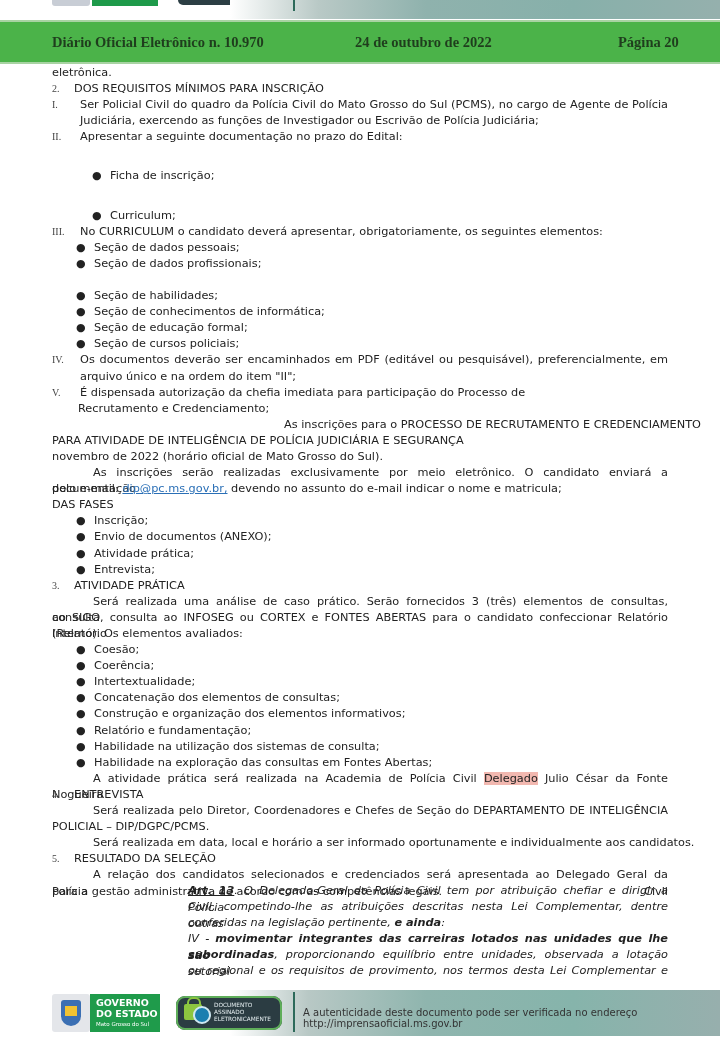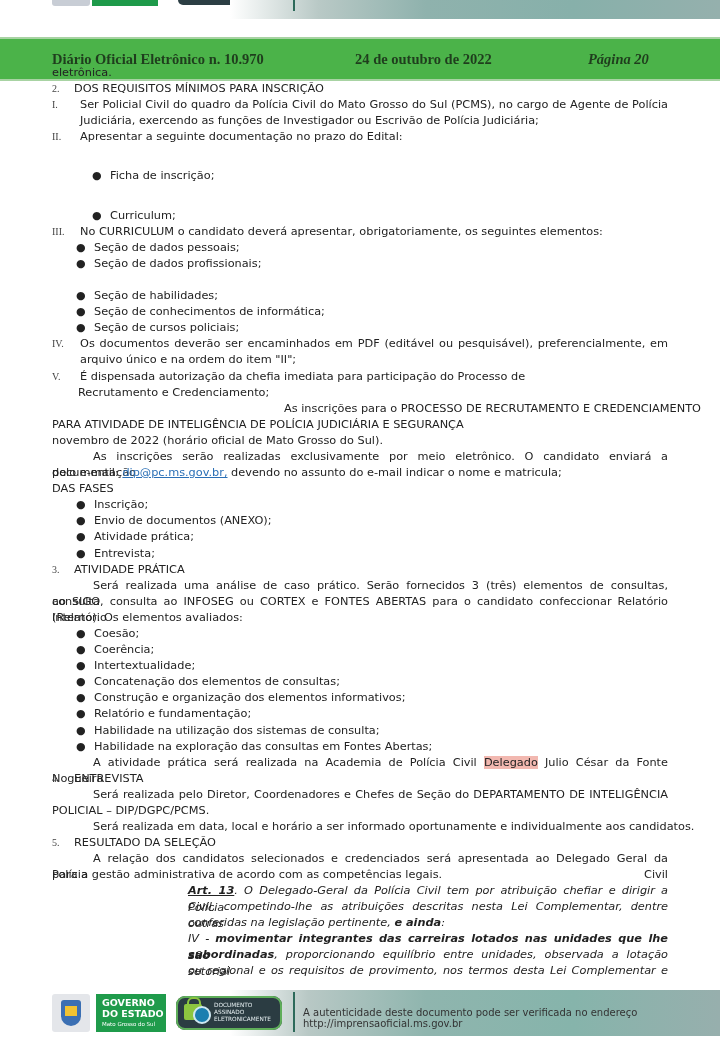--- a/index.html
+++ b/index.html
@@ -6,24 +6,24 @@
   body { width: 720px; height: 1044px; background: #ffffff; position: relative; overflow: hidden;
          font-family: "DejaVu Sans", sans-serif; color: #222; }
   .topband { position: absolute; left: 0; top: 0; width: 720px; height: 19px; background: #fff; }
   .topband .grad { position: absolute; left: 230px; top: 0; width: 490px; height: 19px;
          background: linear-gradient(90deg, #ffffff 0%, #b9c9c6 18%, #8fb2ad 40%, #87b0aa 70%, #95b0ad 100%); }
   .topband .logo-frag { position: absolute; left: 52px; top: 0; width: 38px; height: 6px; background: #c8cdd5; border-radius: 0 0 3px 3px; }
   .topband .logo-frag2 { position: absolute; left: 92px; top: 0; width: 66px; height: 6px; background: #1e9a4a; }
   .topband .badge-frag { position: absolute; left: 178px; top: 0; width: 100px; height: 5px; background: #2c3e44; border-radius: 0 0 8px 8px; }
   .topband .vline { position: absolute; left: 293px; top: 0; width: 2px; height: 11px; background: #2d6a5a; }
   .greenbar { position: absolute; left: 0; top: 20px; width: 720px; height: 44px; background: #4bb349;
-         border-top: 2px solid #a8d3a3; border-bottom: 2px solid #a8d3a3; box-sizing: border-box; margin-top: 17px; }
+         border-top: 2px solid #a8d3a3; border-bottom: 2px solid #a8d3a3; box-sizing: border-box; }
   .greenbar span { position: absolute; top: 12px; font-family: "Liberation Serif", serif; font-weight: bold;
          font-size: 14.5px; color: #1f3d1d; }
-  .gb-title { left: 52px; } .gb-date { left: 355px; text-align: right; } .gb-page { left: 588px; font-style: italic; }
+  .gb-title { left: 52px; } .gb-date { left: 355px; text-align: right; } .gb-page { left: 618px; }
 
   .content { position: absolute; left: 52px; top: 65px; width: 616px; font-size: 11.3px; line-height: 16.1px; }
   .ln { height: 16.1px; white-space: nowrap; }
   .just { text-align: justify; text-align-last: justify; white-space: normal; }
   .num { display: inline-block; width: 22px; font-family: "Liberation Serif", serif; font-size: 10px; color: #444; }
   .roman { display: inline-block; width: 28px; font-family: "Liberation Serif", serif; font-size: 10px; color: #444; }
   .bul { padding-left: 24px; }
   .bul2 { padding-left: 40px; margin-top: 23px; }
   .dot { display: inline-block; width: 18px; font-size: 11px; }
   .ind { padding-left: 28px; }
@@ -34,21 +34,21 @@
   .art .ln { white-space: normal; text-align: justify; text-align-last: justify; }
   .art b { font-style: italic; }
   .art u b { }
 
   .footer { position: absolute; left: 0; top: 990px; width: 720px; height: 50px; }
   .footer .fgrad { position: absolute; left: 230px; top: 0; width: 490px; height: 46px;
          background: linear-gradient(90deg, #ffffff 0%, #b8c8c5 16%, #8fb5ae 40%, #86b4ab 70%, #97afad 100%); }
   .coat { position: absolute; left: 52px; top: 4px; width: 38px; height: 38px; background: #e4e6ea; border-radius: 3px; }
   .coat .shield { position: absolute; left: 9px; top: 6px; width: 20px; height: 26px; background: #3b6fb3; border-radius: 3px 3px 10px 10px; }
   .coat .shield::after { content: ""; position: absolute; left: 4px; top: 6px; width: 12px; height: 10px; background: #f1c232; }
-  .gov { position: absolute; left: 90px; top: 4px; width: 70px; height: 38px; background: #1f9b4b; color: #fff; margin-left: 6px; }
+  .gov { position: absolute; left: 90px; top: 4px; width: 70px; height: 38px; background: #1f9b4b; color: #fff; }
   .gov .g1 { position: absolute; left: 6px; top: 3px; font-weight: bold; font-size: 9.5px; line-height: 11px; }
   .gov .g3 { position: absolute; left: 6px; top: 27px; font-size: 5.5px; }
   .signed { position: absolute; left: 176px; top: 6px; width: 106px; height: 34px; background: #2b3c42; border-radius: 9px;
          box-shadow: 0 0 0 2px #5fae5a inset; }
   .signed .lock { position: absolute; left: 8px; top: 8px; width: 18px; height: 16px; background: #8dc63f; border-radius: 2px; }
   .signed .lock::before { content: ""; position: absolute; left: 3px; top: -7px; width: 10px; height: 8px; border: 2px solid #8dc63f; border-bottom: none; border-radius: 6px 6px 0 0; }
   .signed .check { position: absolute; left: 17px; top: 10px; width: 14px; height: 14px; border-radius: 50%; background: #1b7fb0; border: 2px solid #cfe8f2; }
   .signed .stxt { position: absolute; left: 38px; top: 6px; color: #e7f0f2; font-size: 5.8px; line-height: 7px; }
   .fvline { position: absolute; left: 293px; top: 2px; width: 2px; height: 40px; background: #2d6a5a; }
   .auth { position: absolute; left: 303px; top: 17px; font-size: 10px; color: #333; }
@@ -79,20 +79,21 @@
   <div class="ln"><span class="roman">II.</span><span>Apresentar a seguinte documentação no prazo do Edital:</span></div>
   <div class="ln bul2"><span class="dot">●</span><span>Ficha de inscrição;</span></div>
   <div class="ln bul2"><span class="dot">●</span><span>Curriculum;</span></div>
 
   <div class="ln"><span class="roman">III.</span><span>No CURRICULUM o candidato deverá apresentar, obrigatoriamente, os seguintes elementos:</span></div>
   <div class="ln bul"><span class="dot">●</span><span>Seção de dados pessoais;</span></div>
   <div class="ln bul"><span class="dot">●</span><span>Seção de dados profissionais;</span></div>
   <div class="ln"></div>
   <div class="ln bul"><span class="dot">●</span><span>Seção de habilidades;</span></div>
   <div class="ln bul"><span class="dot">●</span><span>Seção de conhecimentos de informática;</span></div>
+  <div class="ln bul"><span class="dot">●</span><span>Seção de educação formal;</span></div>
   <div class="ln bul"><span class="dot">●</span><span>Seção de cursos policiais;</span></div>
 
   <div class="ln just"><span class="roman">IV.</span><span>Os documentos deverão ser encaminhados em PDF (editável ou pesquisável), preferencialmente, em</span></div>
   <div class="ln ind">arquivo único e na ordem do item "II";</div>
   <div class="ln"><span class="roman">V.</span><span>É dispensada autorização da chefia imediata para participação do Processo de</span></div>
   <div class="ln" style="padding-left:26px">Recrutamento e Credenciamento;</div>
 
   <div class="ln" style="padding-left:232px">As inscrições para o PROCESSO DE RECRUTAMENTO E CREDENCIAMENTO</div>
   <div class="ln">PARA ATIVIDADE DE INTELIGÊNCIA DE POLÍCIA JUDICIÁRIA E SEGURANÇA</div>
   <div class="ln">novembro de 2022 (horário oficial de Mato Grosso do Sul).</div>

